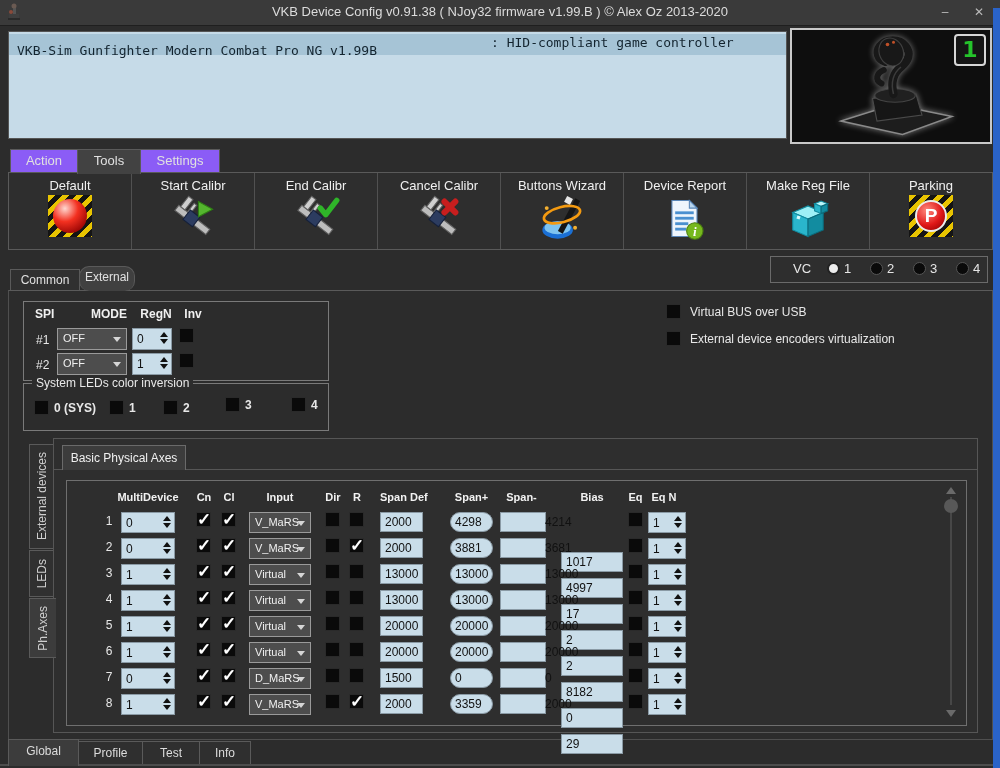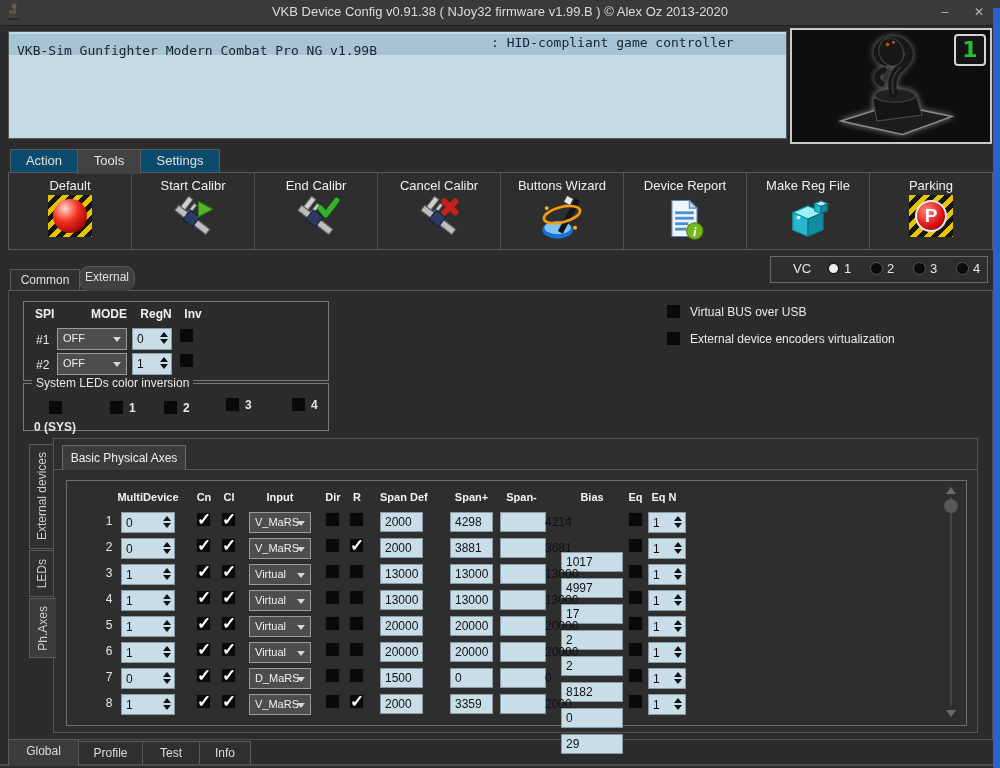--- a/index.html
+++ b/index.html
@@ -16,21 +16,21 @@
   
   #info-panel{position:absolute;left:8px;top:31px;width:777px;height:106px;background:#c6dbe8;border:1px solid #555;font-family:"DejaVu Sans Mono",monospace;font-size:13px;color:#13242f;}
   #info-row{position:absolute;left:0;top:2px;width:100%;height:21px;background:#a6c4d6;}
   #info-name{position:absolute;left:8px;top:11px;white-space:nowrap;}
   #info-type{position:absolute;left:482px;top:3px;white-space:nowrap;}
   
   #device-panel{position:absolute;left:790px;top:28px;width:198px;height:112px;background:#0e0e0e;border:2px solid #c9c9c9;}
   #led-num{position:absolute;right:4px;top:4px;width:28px;height:28px;background:#151515;border:2px solid #d6d6d6;border-radius:4px;color:#25c32b;font-weight:bold;font-size:22px;text-align:center;line-height:28px;font-family:"DejaVu Sans",sans-serif;}
   #joystick-svg{position:absolute;left:28px;top:0px;}
   
-  .mtab{position:absolute;top:149px;height:22px;line-height:22px;text-align:center;font-size:13px;background:#0c4a6e;border:1px solid #5a5a5a;border-bottom:none;color:#e0e0e0;}
+  .mtab{position:absolute;top:149px;height:22px;line-height:22px;text-align:center;font-size:13px;background:#8b5cf6;border:1px solid #5a5a5a;border-bottom:none;color:#e0e0e0;}
   .mtab.active{background:#424242;height:24px;z-index:2;}
   
   #toolbar{position:absolute;left:8px;top:172px;width:983px;height:76px;border:1px solid #5a5a5a;background:#2e2e2e;display:flex;}
   .tbtn{position:relative;flex:1 1 0;border-right:1px solid #515151;text-align:center;}
   .tbtn:last-child{border-right:none;}
   .tbtn-label{margin-top:5px;font-size:13px;color:#f0f0f0;white-space:nowrap;}
   .tbtn-icon{position:relative;width:48px;height:48px;margin:2px auto 0;}
   .hazard{background:repeating-linear-gradient(135deg,#e8c400 0 5px,#141414 5px 10px);width:44px;height:42px;margin:2px auto 0;position:relative;}
   .red-ball{position:absolute;left:5px;top:4px;width:34px;height:34px;border-radius:50%;background:radial-gradient(circle at 35% 28%,#ffd8d0 0%,#f33020 40%,#8e0000 85%);}
   .p-coin{position:absolute;left:6px;top:5px;width:32px;height:32px;border-radius:50%;background:radial-gradient(circle at 35% 30%,#ff8a7e 0%,#e01818 55%,#8e0000 95%);border:2px solid #ececec;box-sizing:border-box;color:#fff;font-weight:bold;font-size:19px;line-height:28px;}
@@ -75,21 +75,21 @@
   .thdr{position:absolute;top:10px;font-size:11px;font-weight:bold;color:#f2f2f2;text-align:center;white-space:nowrap;}
   #rows-host{position:absolute;left:0;top:28px;width:100%;}
   .t-row{position:relative;height:26px;}
   .t-row>*{position:absolute;top:3px;}
   .rownum{font-size:12px;color:#e8e8e8;text-align:center;top:5px!important;}
   .tfield{height:20px;background:#c9dde9;border:1px solid #8a9aa5;box-sizing:border-box;color:#111;font-size:12px;padding:2px 0 0 4px;}
   .c-num{left:30px;width:24px;} .c-md{left:54px;width:54px;height:21px;}
   .c-cn{left:129px;} .c-cl{left:154px;}
   .c-input{left:182px;width:62px;height:21px;}
   .c-dir{left:258px;} .c-r{left:282px;}
-  .c-sd{left:313px;width:43px;} .c-sp{left:383px;width:43px;} .c-sm{left:433px;width:43px;padding-left:44px;}
+  .c-sd{left:313px;width:43px;} .c-sp{left:383px;width:43px;border-radius:10px;} .c-sm{left:433px;width:43px;padding-left:44px;}
   .c-bias{left:494px;width:62px;margin-top:40px;} .c-eq{left:561px;} .c-eqn{left:581px;width:38px;height:21px;}
   .h-md{left:44px;width:74px;} .h-cn{left:122px;width:30px;} .h-cl{left:146px;width:32px;}
   .h-input{left:182px;width:62px;} .h-dir{left:251px;width:30px;} .h-r{left:275px;width:30px;}
   .h-sd{left:313px;width:43px;} .h-sp{left:383px;width:43px;} .h-sm{left:433px;width:43px;}
   .h-bias{left:494px;width:62px;} .h-eq{left:551px;width:35px;} .h-eqn{left:573px;width:48px;}
   
   #vscroll{position:absolute;right:8px;top:6px;width:14px;height:230px;}
   #vs-track{position:absolute;left:6px;top:10px;width:2px;height:208px;background:#474747;}
   .vs-arrow{position:absolute;left:2px;width:0;height:0;border-left:5px solid transparent;border-right:5px solid transparent;}
   #vs-up{top:0;border-bottom:7px solid #6a6a6a;}
@@ -287,21 +287,21 @@
         <span class="arrows">
             <i class="up"></i>
             <i class="dn"></i>
           </span>
       </span>
       <span class="checkbox" style="position:absolute;left:155px;top:51px;"></span>
     </div>
 
     <div id="leds-group" class="groupbox">
       <span class="group-legend">System LEDs color inversion</span>
-      <span class="led-item" style="left:10px;flex-direction:column;">
+      <span class="led-item" style="left:10px;">
         <span class="checkbox"></span>
         <span>0 (SYS)</span>
       </span>
       <span class="led-item" style="left:85px;">
         <span class="checkbox"></span>
         <span>1</span>
       </span>
       <span class="led-item" style="left:139px;">
         <span class="checkbox"></span>
         <span>2</span>

